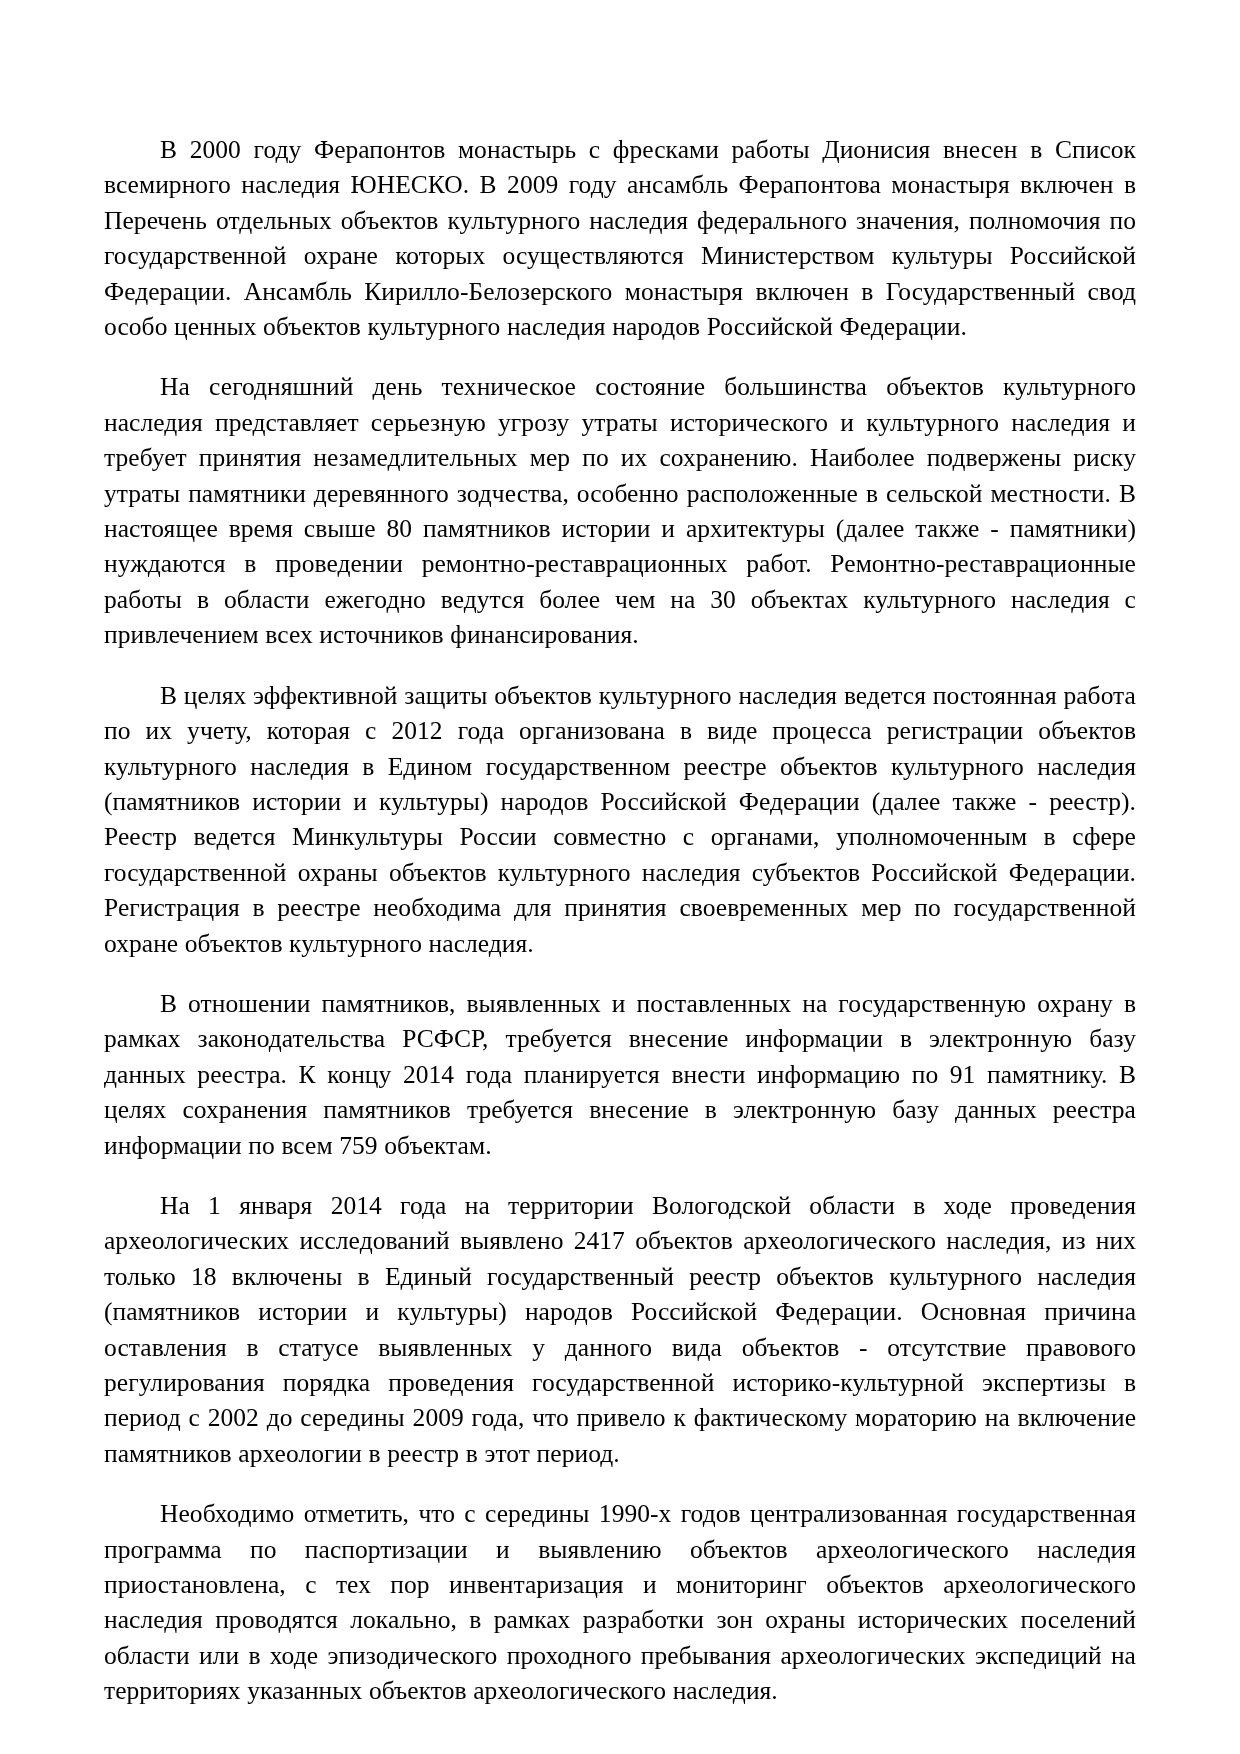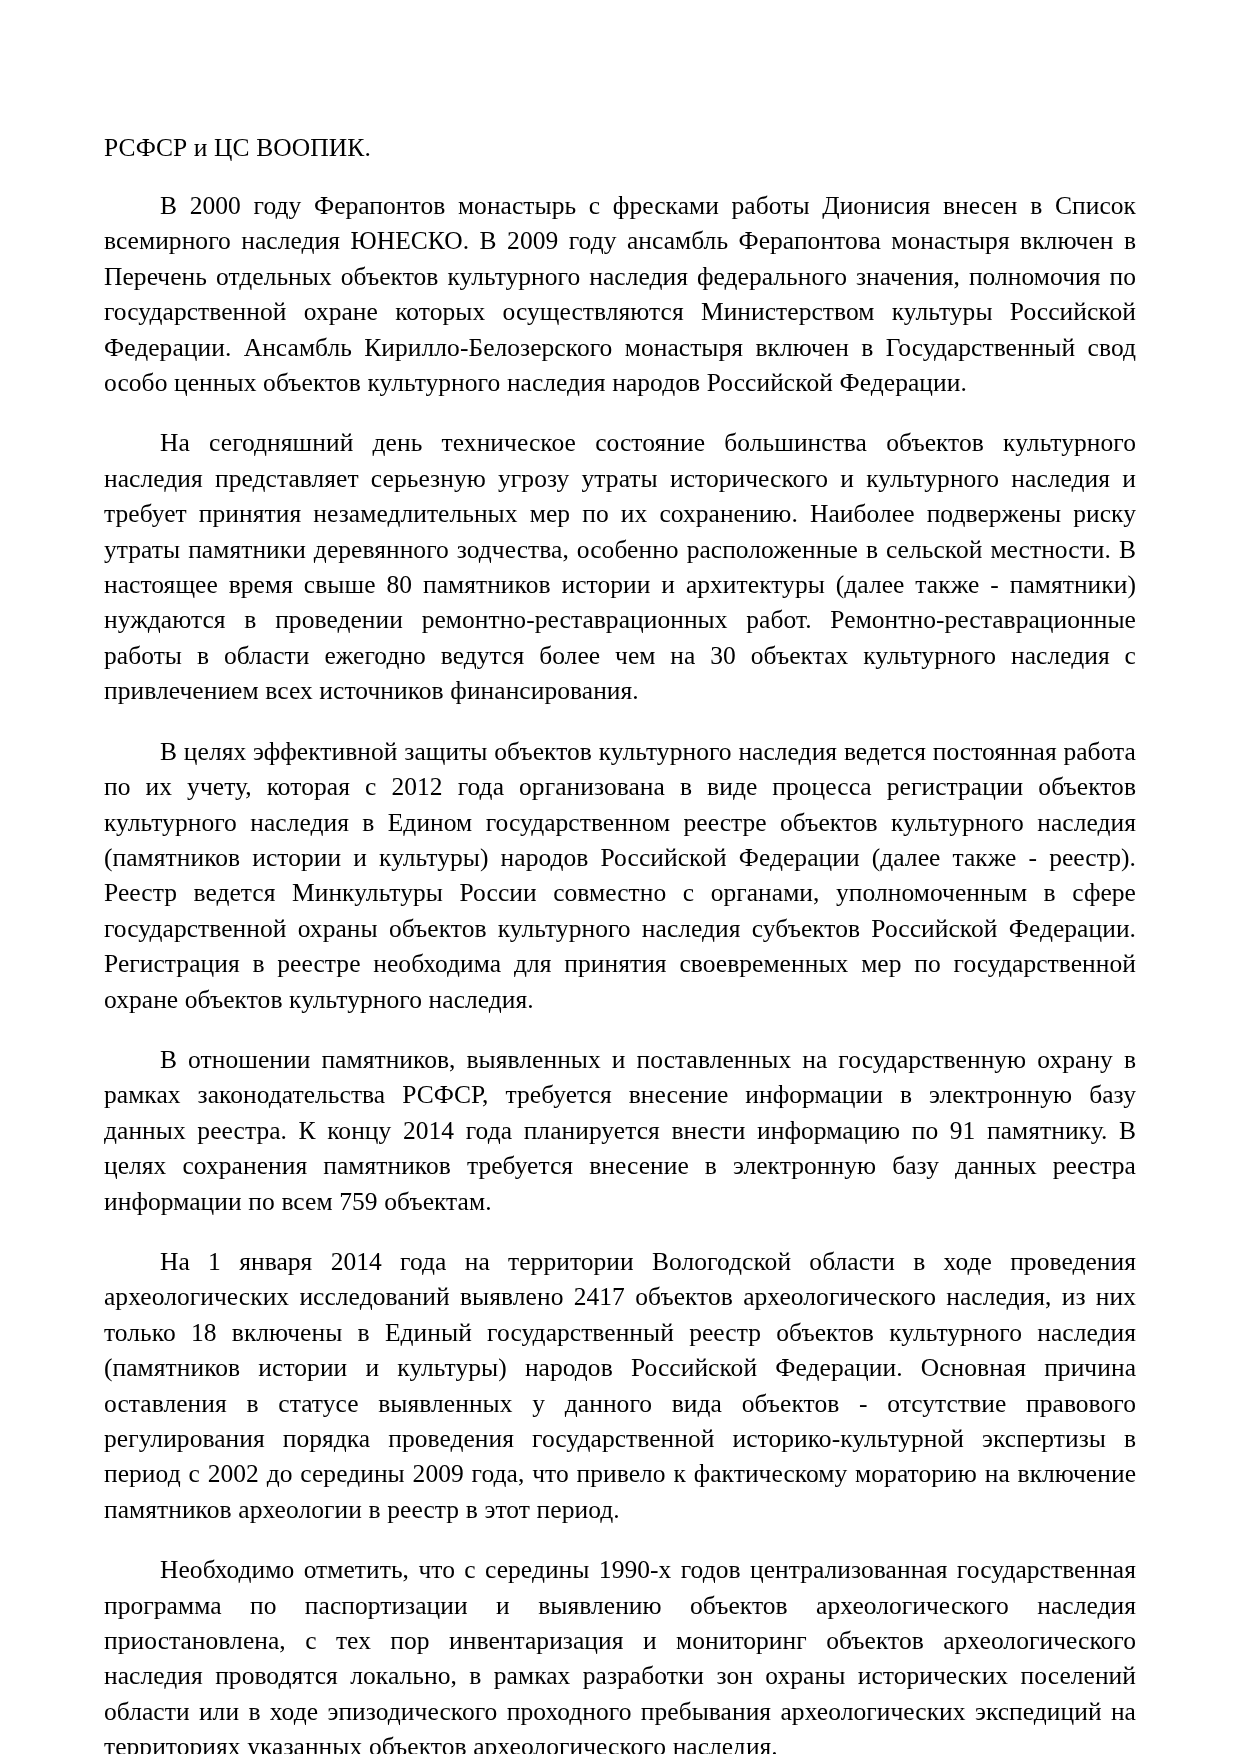--- a/index.html
+++ b/index.html
@@ -46,21 +46,20 @@
   p.para:last-child {
     margin-bottom: 0;
   }
 </style>
 </head>
 <body>
 
 <div class="page">
   <div class="doc-body">
 
-    <div class="heading-line">РСФСР и ЦС ВООПИК.</div>
 
     <p class="para">В 2000 году Ферапонтов монастырь с фресками работы Дионисия внесен в Список всемирного наследия ЮНЕСКО. В 2009 году ансамбль Ферапонтова монастыря включен в Перечень отдельных объектов культурного наследия федерального значения, полномочия по государственной охране которых осуществляются Министерством культуры Российской Федерации. Ансамбль Кирилло-Белозерского монастыря включен в Государственный свод особо ценных объектов культурного наследия народов Российской Федерации.</p>
 
     <p class="para">На сегодняшний день техническое состояние большинства объектов культурного наследия представляет серьезную угрозу утраты исторического и культурного наследия и требует принятия незамедлительных мер по их сохранению. Наиболее подвержены риску утраты памятники деревянного зодчества, особенно расположенные в сельской местности. В настоящее время свыше 80 памятников истории и архитектуры (далее также - памятники) нуждаются в проведении ремонтно-реставрационных работ. Ремонтно-реставрационные работы в области ежегодно ведутся более чем на 30 объектах культурного наследия с привлечением всех источников финансирования.</p>
 
     <p class="para">В целях эффективной защиты объектов культурного наследия ведется постоянная работа по их учету, которая с 2012 года организована в виде процесса регистрации объектов культурного наследия в Едином государственном реестре объектов культурного наследия (памятников истории и культуры) народов Российской Федерации (далее также - реестр). Реестр ведется Минкультуры России совместно с органами, уполномоченным в сфере государственной охраны объектов культурного наследия субъектов Российской Федерации. Регистрация в реестре необходима для принятия своевременных мер по государственной охране объектов культурного наследия.</p>
 
     <p class="para">В отношении памятников, выявленных и поставленных на государственную охрану в рамках законодательства РСФСР, требуется внесение информации в электронную базу данных реестра. К концу 2014 года планируется внести информацию по 91 памятнику. В целях сохранения памятников требуется внесение в электронную базу данных реестра информации по всем 759 объектам.</p>
 
     <p class="para">На 1 января 2014 года на территории Вологодской области в ходе проведения археологических исследований выявлено 2417 объектов археологического наследия, из них только 18 включены в Единый государственный реестр объектов культурного наследия (памятников истории и культуры) народов Российской Федерации. Основная причина оставления в статусе выявленных у данного вида объектов - отсутствие правового регулирования порядка проведения государственной историко-культурной экспертизы в период с 2002 до середины 2009 года, что привело к фактическому мораторию на включение памятников археологии в реестр в этот период.</p>

